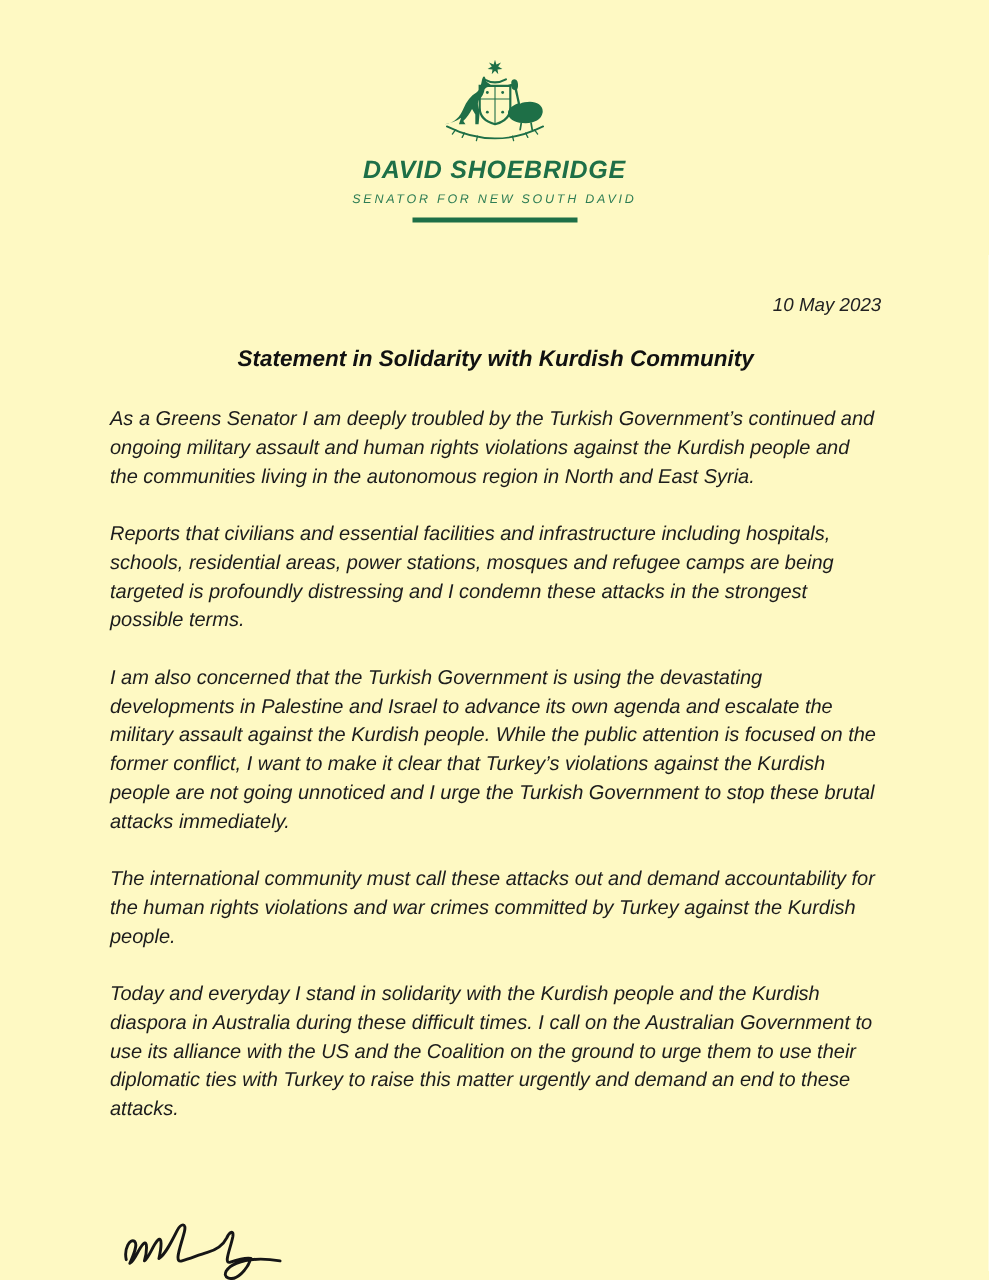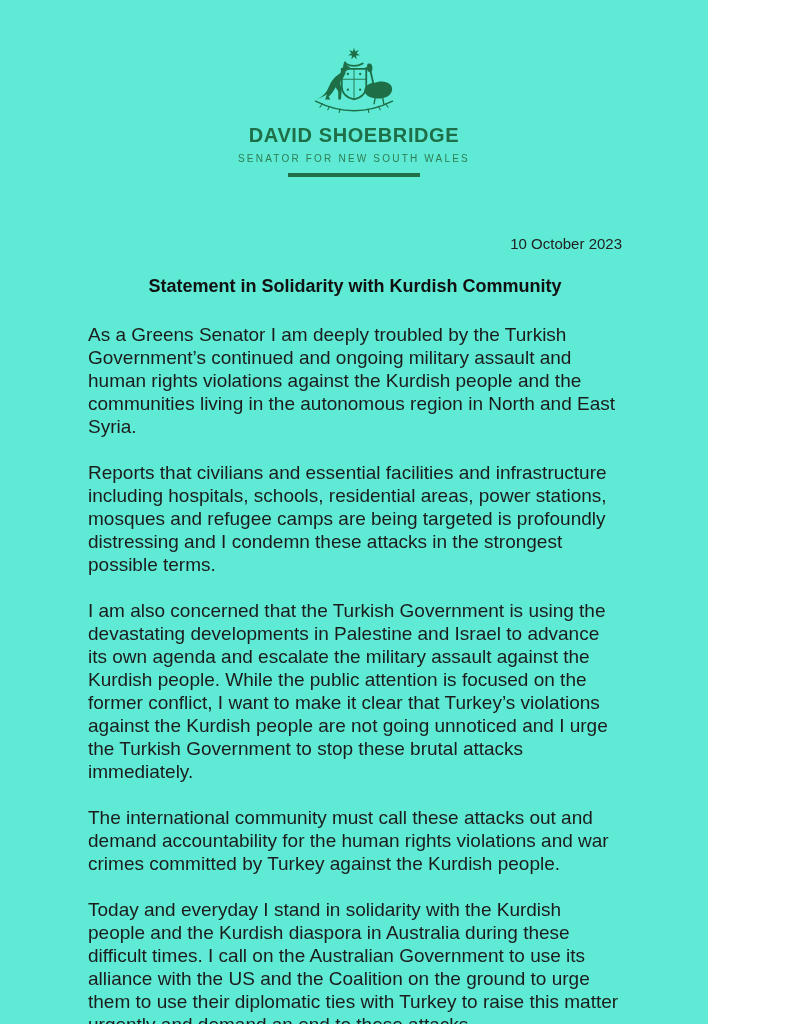--- a/index.html
+++ b/index.html
@@ -1,24 +1,25 @@
 <!DOCTYPE html>
 <html><head>
 <meta charset="utf-8">
 <style>
   html, body { margin: 0; padding: 0; background: #ffffff; }
   .page {
-    width: 708px;
+    width: 791px;
     height: 1024px;
-    background: #5eead4;
+    background: #fef9c3;
     font-family: "Liberation Sans", sans-serif;
     color: #1f1f1f;
     overflow: hidden;
     position: relative;
     box-sizing: border-box;
+    font-style: italic;
   }
 
   
   .letterhead { text-align: center; padding-top: 46px; }
   .letterhead .logo svg { width: 106px; height: 70px; display: inline-block; }
   .letterhead-name {
     color: #1E6F47;
     font-weight: 700;
     font-size: 20px;
     letter-spacing: 0.6px;
@@ -47,21 +48,21 @@
   }
   .letter-subject {
     margin-top: 24px;
     text-align: center;
     font-weight: 700;
     font-size: 18px;
     color: #111111;
   }
   .letter-body p {
     margin: 23px 0 0 0;
-    font-size: 19px;
+    font-size: 16px;
     line-height: 23px;
     color: #1c1c1c;
     text-align: left;
   }
   .letter-body p:first-child { margin-top: 26px; }
 
   
   .signature-block { margin-top: 70px; }
   .signature-image { margin-left: 6px; }
   .signature-image svg { width: 138px; height: 62px; }
@@ -95,26 +96,26 @@
         <path d="M14 61 C23 60 28 54 31 47 C34 40 38 35 43 32 C46 30 47 26 48 21 C48.5 18 50 16 51 18.5 L52 22 L56 25 C55 27 52 27 50.5 29 C50 33 48 36 46 38 C44 40 44 43 45 46 L46 50 L45 61 L42 61 L42 52 L39 47 C37 51 34 55 31 58 L33 61 L27 61 L29 55 C25 58 20 60 14 61 Z" fill="#1E6F47"></path>
 
         <path d="M77 20 C75.5 20 74.5 22 75 24 L70.5 25.5 L75 26.5 C75.2 28.5 76.3 29.5 78 29.8 C79 34 80 38 80.8 42 C75 44 71 48 72 52 C73.2 57 80 60 88 60 C96 60 102.5 56.5 103.5 50.5 C104.5 44.5 99 40.5 92 40.5 C88.5 40.5 85 41.2 83 42.2 C82 38 81 33.5 80.2 29.3 C81.3 27.5 81.3 24 80.5 22 C79.8 20.4 78.5 19.8 77 20 Z" fill="#1E6F47"></path>
         <path d="M84 60 L83 66 M93 60 L94 66" stroke="#1E6F47" stroke-width="1.6" fill="none" stroke-linecap="round"></path>
 
         <path d="M16 63 C34 72 50 74 60 74 C70 74 86 72 104 63" stroke="#1E6F47" stroke-width="1.6" fill="none" stroke-linecap="round"></path>
         <path d="M24 66 l-3 4 M32 69 l-2 4 M44 72 l-1 4 M76 72 l1 4 M88 69 l2 4 M96 66 l3 4" stroke="#1E6F47" stroke-width="1.2" fill="none" stroke-linecap="round"></path>
       </svg>
     </div>
     <div class="letterhead-name">DAVID SHOEBRIDGE</div>
-    <div class="letterhead-role">SENATOR FOR NEW SOUTH WALES</div>
+    <div class="letterhead-role">SENATOR FOR NEW SOUTH DAVID</div>
     <div class="letterhead-divider"></div>
   </div>
 
   <div class="letter">
-    <div class="letter-date">10 October 2023</div>
+    <div class="letter-date">10 May 2023</div>
     <div class="letter-subject">Statement in Solidarity with Kurdish Community</div>
 
     <div class="letter-body">
       <p>As a Greens Senator I am deeply troubled by the Turkish Government’s continued and ongoing military assault and human rights violations against the Kurdish people and the communities living in the autonomous region in North and East Syria.</p>
       <p>Reports that civilians and essential facilities and infrastructure including hospitals, schools, residential areas, power stations, mosques and refugee camps are being targeted is profoundly distressing and I condemn these attacks in the strongest possible terms.</p>
       <p>I am also concerned that the Turkish Government is using the devastating developments in Palestine and Israel to advance its own agenda and escalate the military assault against the Kurdish people. While the public attention is focused on the former conflict, I want to make it clear that Turkey’s violations against the Kurdish people are not going unnoticed and I urge the Turkish Government to stop these brutal attacks immediately.</p>
       <p>The international community must call these attacks out and demand accountability for the human rights violations and war crimes committed by Turkey against the Kurdish people.</p>
       <p>Today and everyday I stand in solidarity with the Kurdish people and the Kurdish diaspora in Australia during these difficult times. I call on the Australian Government to use its alliance with the US and the Coalition on the ground to urge them to use their diplomatic ties with Turkey to raise this matter urgently and demand an end to these attacks.</p>
     </div>
 

